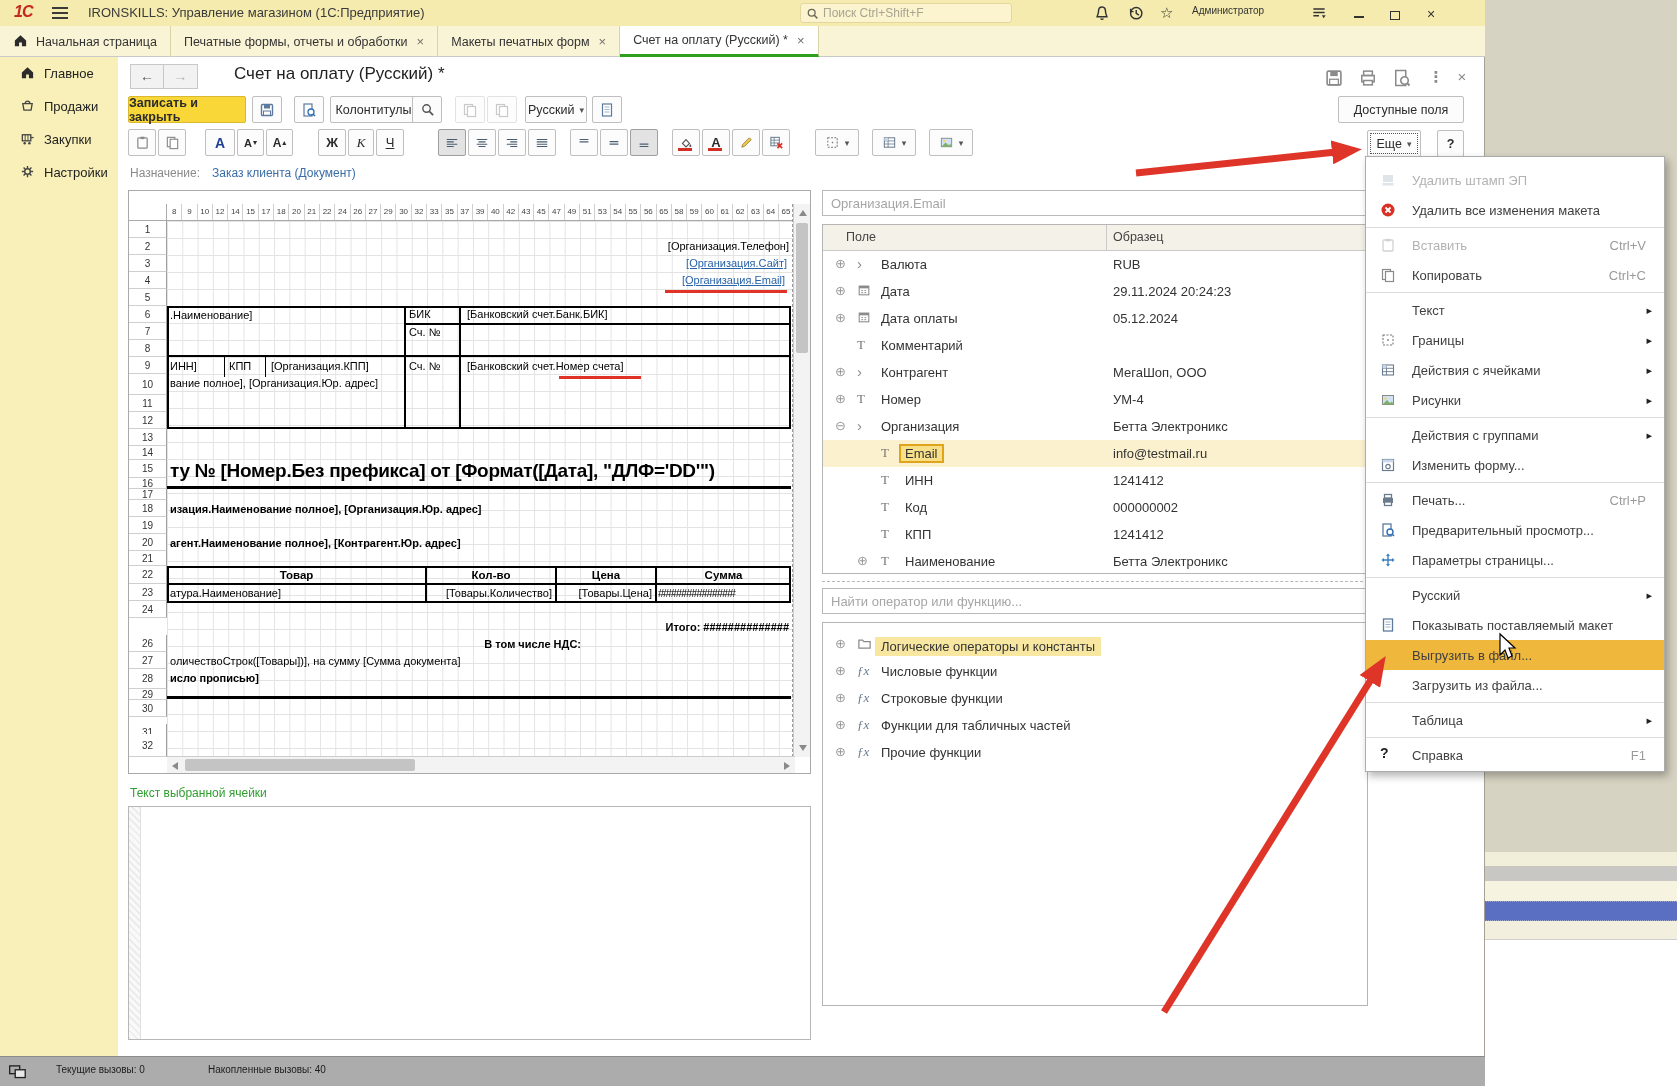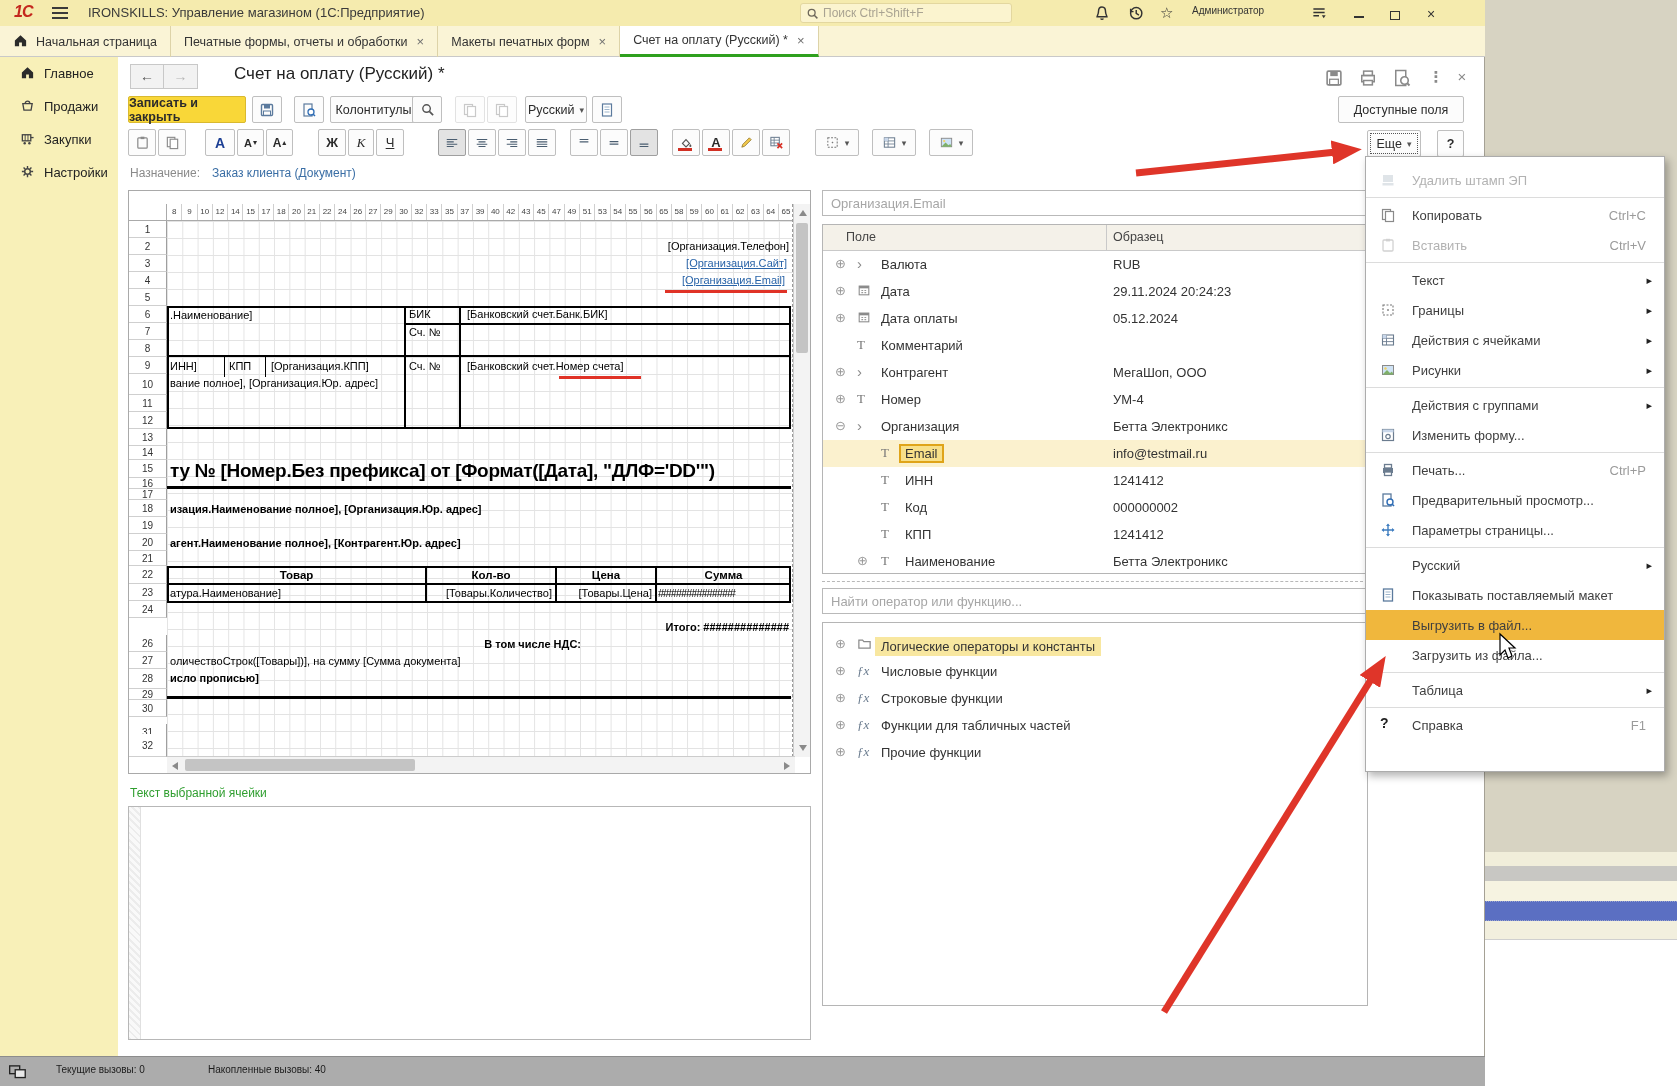--- a/index.html
+++ b/index.html
@@ -696,36 +696,43 @@
   </div>
 
   <div class="menu" id="menu">
       <div class="m-item dis">
         <span class="m-ico"><svg width="16" height="16" viewBox="0 0 16 16">
             <rect x="3" y="3" width="10" height="7" fill="#b9c4ce"></rect>
             <rect x="2.5" y="11" width="11" height="2.5" fill="#b9c4ce"></rect>
           </svg></span>
         <span>Удалить штамп ЭП</span>
       </div>
+      <div class="m-item">
+        <span class="m-ico"><svg width="16" height="16" viewBox="0 0 16 16">
+            <circle cx="8" cy="8" r="6.5" fill="#d93025"></circle>
+            <path d="M5.5 5.5 L10.5 10.5 M10.5 5.5 L5.5 10.5" stroke="#fff" stroke-width="1.8"></path>
+          </svg></span>
+        <span>Удалить все изменения макета</span>
+      </div>
       <div class="m-sep"></div>
+      <div class="m-item dis">
+        <span class="m-ico"><svg width="16" height="16" viewBox="0 0 16 16">
+            <rect x="3" y="3" width="10" height="11" rx="1" fill="none" stroke="#9a9a9a" stroke-width="1.3"></rect>
+            <rect x="6" y="1.8" width="4" height="2.6" fill="#9a9a9a"></rect>
+          </svg></span>
+        <span>Вставить</span>
+        <span class="m-sc">Ctrl+V</span>
+      </div>
       <div class="m-item">
         <span class="m-ico"><svg width="16" height="16" viewBox="0 0 16 16">
             <rect x="2.5" y="2.5" width="8" height="10" fill="#fff" stroke="#8a8a8a" stroke-width="1.2"></rect>
             <rect x="5.5" y="4.5" width="8" height="10" fill="#fff" stroke="#8a8a8a" stroke-width="1.2"></rect>
           </svg></span>
         <span>Копировать</span>
         <span class="m-sc">Ctrl+C</span>
-      </div>
-      <div class="m-item dis">
-        <span class="m-ico"><svg width="16" height="16" viewBox="0 0 16 16">
-            <rect x="3" y="3" width="10" height="11" rx="1" fill="none" stroke="#9a9a9a" stroke-width="1.3"></rect>
-            <rect x="6" y="1.8" width="4" height="2.6" fill="#9a9a9a"></rect>
-          </svg></span>
-        <span>Вставить</span>
-        <span class="m-sc">Ctrl+V</span>
       </div>
       <div class="m-sep"></div>
       <div class="m-item">
         <span>Текст</span>
         <span class="m-sub">▸</span>
       </div>
       <div class="m-item">
         <span class="m-ico"><svg width="16" height="16" viewBox="0 0 16 16">
             <rect x="3" y="3" width="10" height="10" fill="none" stroke="#777" stroke-dasharray="2 1.5" stroke-width="1.1"></rect>
             <path d="M8 7.2v1.6 M7.2 8h1.6" stroke="#777"></path>

